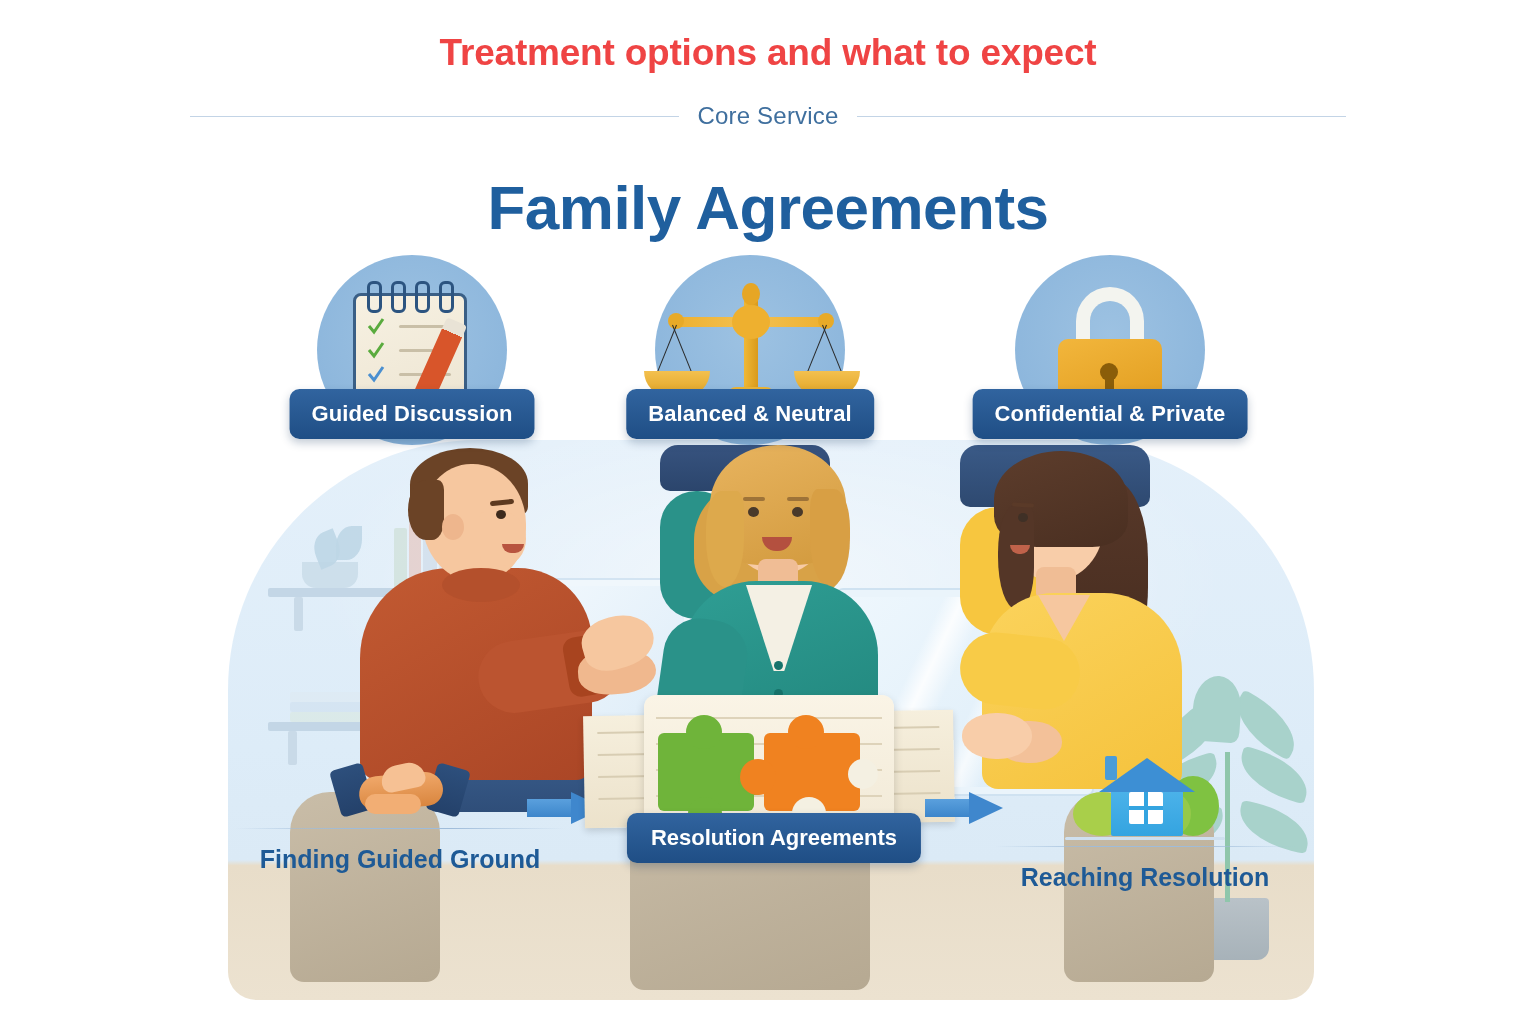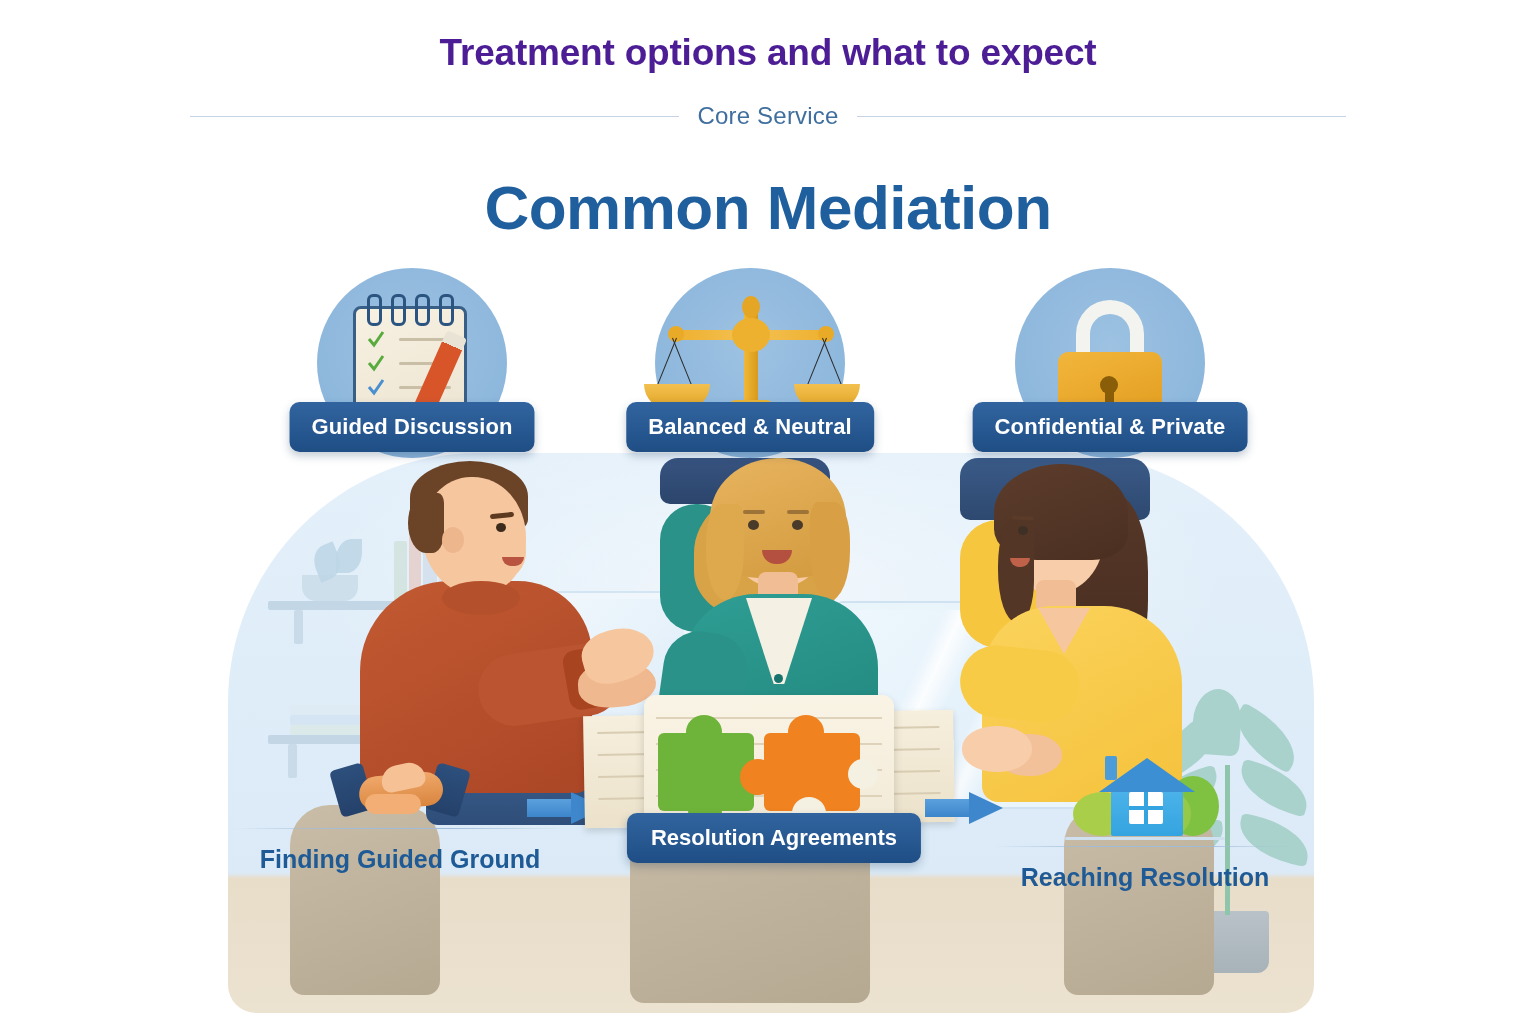--- a/index.html
+++ b/index.html
@@ -23,21 +23,21 @@
     height: 150px;
   }
   .doc-title {
     position: absolute;
     top: 32px;
     left: 0;
     width: 1536px;
     text-align: center;
     font-size: 37px;
     font-weight: bold;
-    color: #4c1d95;
+    color: #ef4444;
     letter-spacing: -0.2px;
   }
   .subtitle-row {
     position: absolute;
     top: 99px;
     left: 190px;
     width: 1156px;
     height: 34px;
     display: flex;
     align-items: center;
@@ -66,21 +66,21 @@
     text-align: center;
     font-size: 62px;
     font-weight: bold;
     color: #1f5f9e;
     letter-spacing: -0.5px;
   }
 
   
   .stage {
     position: absolute;
-    top: 268px;
+    top: 255px;
     left: 0;
     width: 1524px;
     height: 700px;
   }
 
   
   .scene {
     position: absolute;
     left: 228px;
     top: 185px;
@@ -419,21 +419,21 @@
 
 <div class="header">
   <div class="doc-title">Treatment options and what to expect</div>
   <div class="subtitle-row">
     <div class="rule"></div>
     <div class="subtitle-text">Core Service</div>
     <div class="rule"></div>
   </div>
 </div>
 
-<div class="main-heading">Common Mediation</div>
+<div class="main-heading">Family Agreements</div>
 
 <div class="stage">
 
   <div class="scene">
     <div class="wall-sheen"></div>
 
     <div class="shelf" style="left:40px; top:148px; width:230px;"></div>
     <div class="shelf-brace" style="left:66px; top:157px;"></div>
     <div class="plant-pot-sm" style="left:74px; top:122px;"></div>
     <div class="leaf-sm" style="left:86px; top:92px; transform:rotate(-22deg);"></div>

